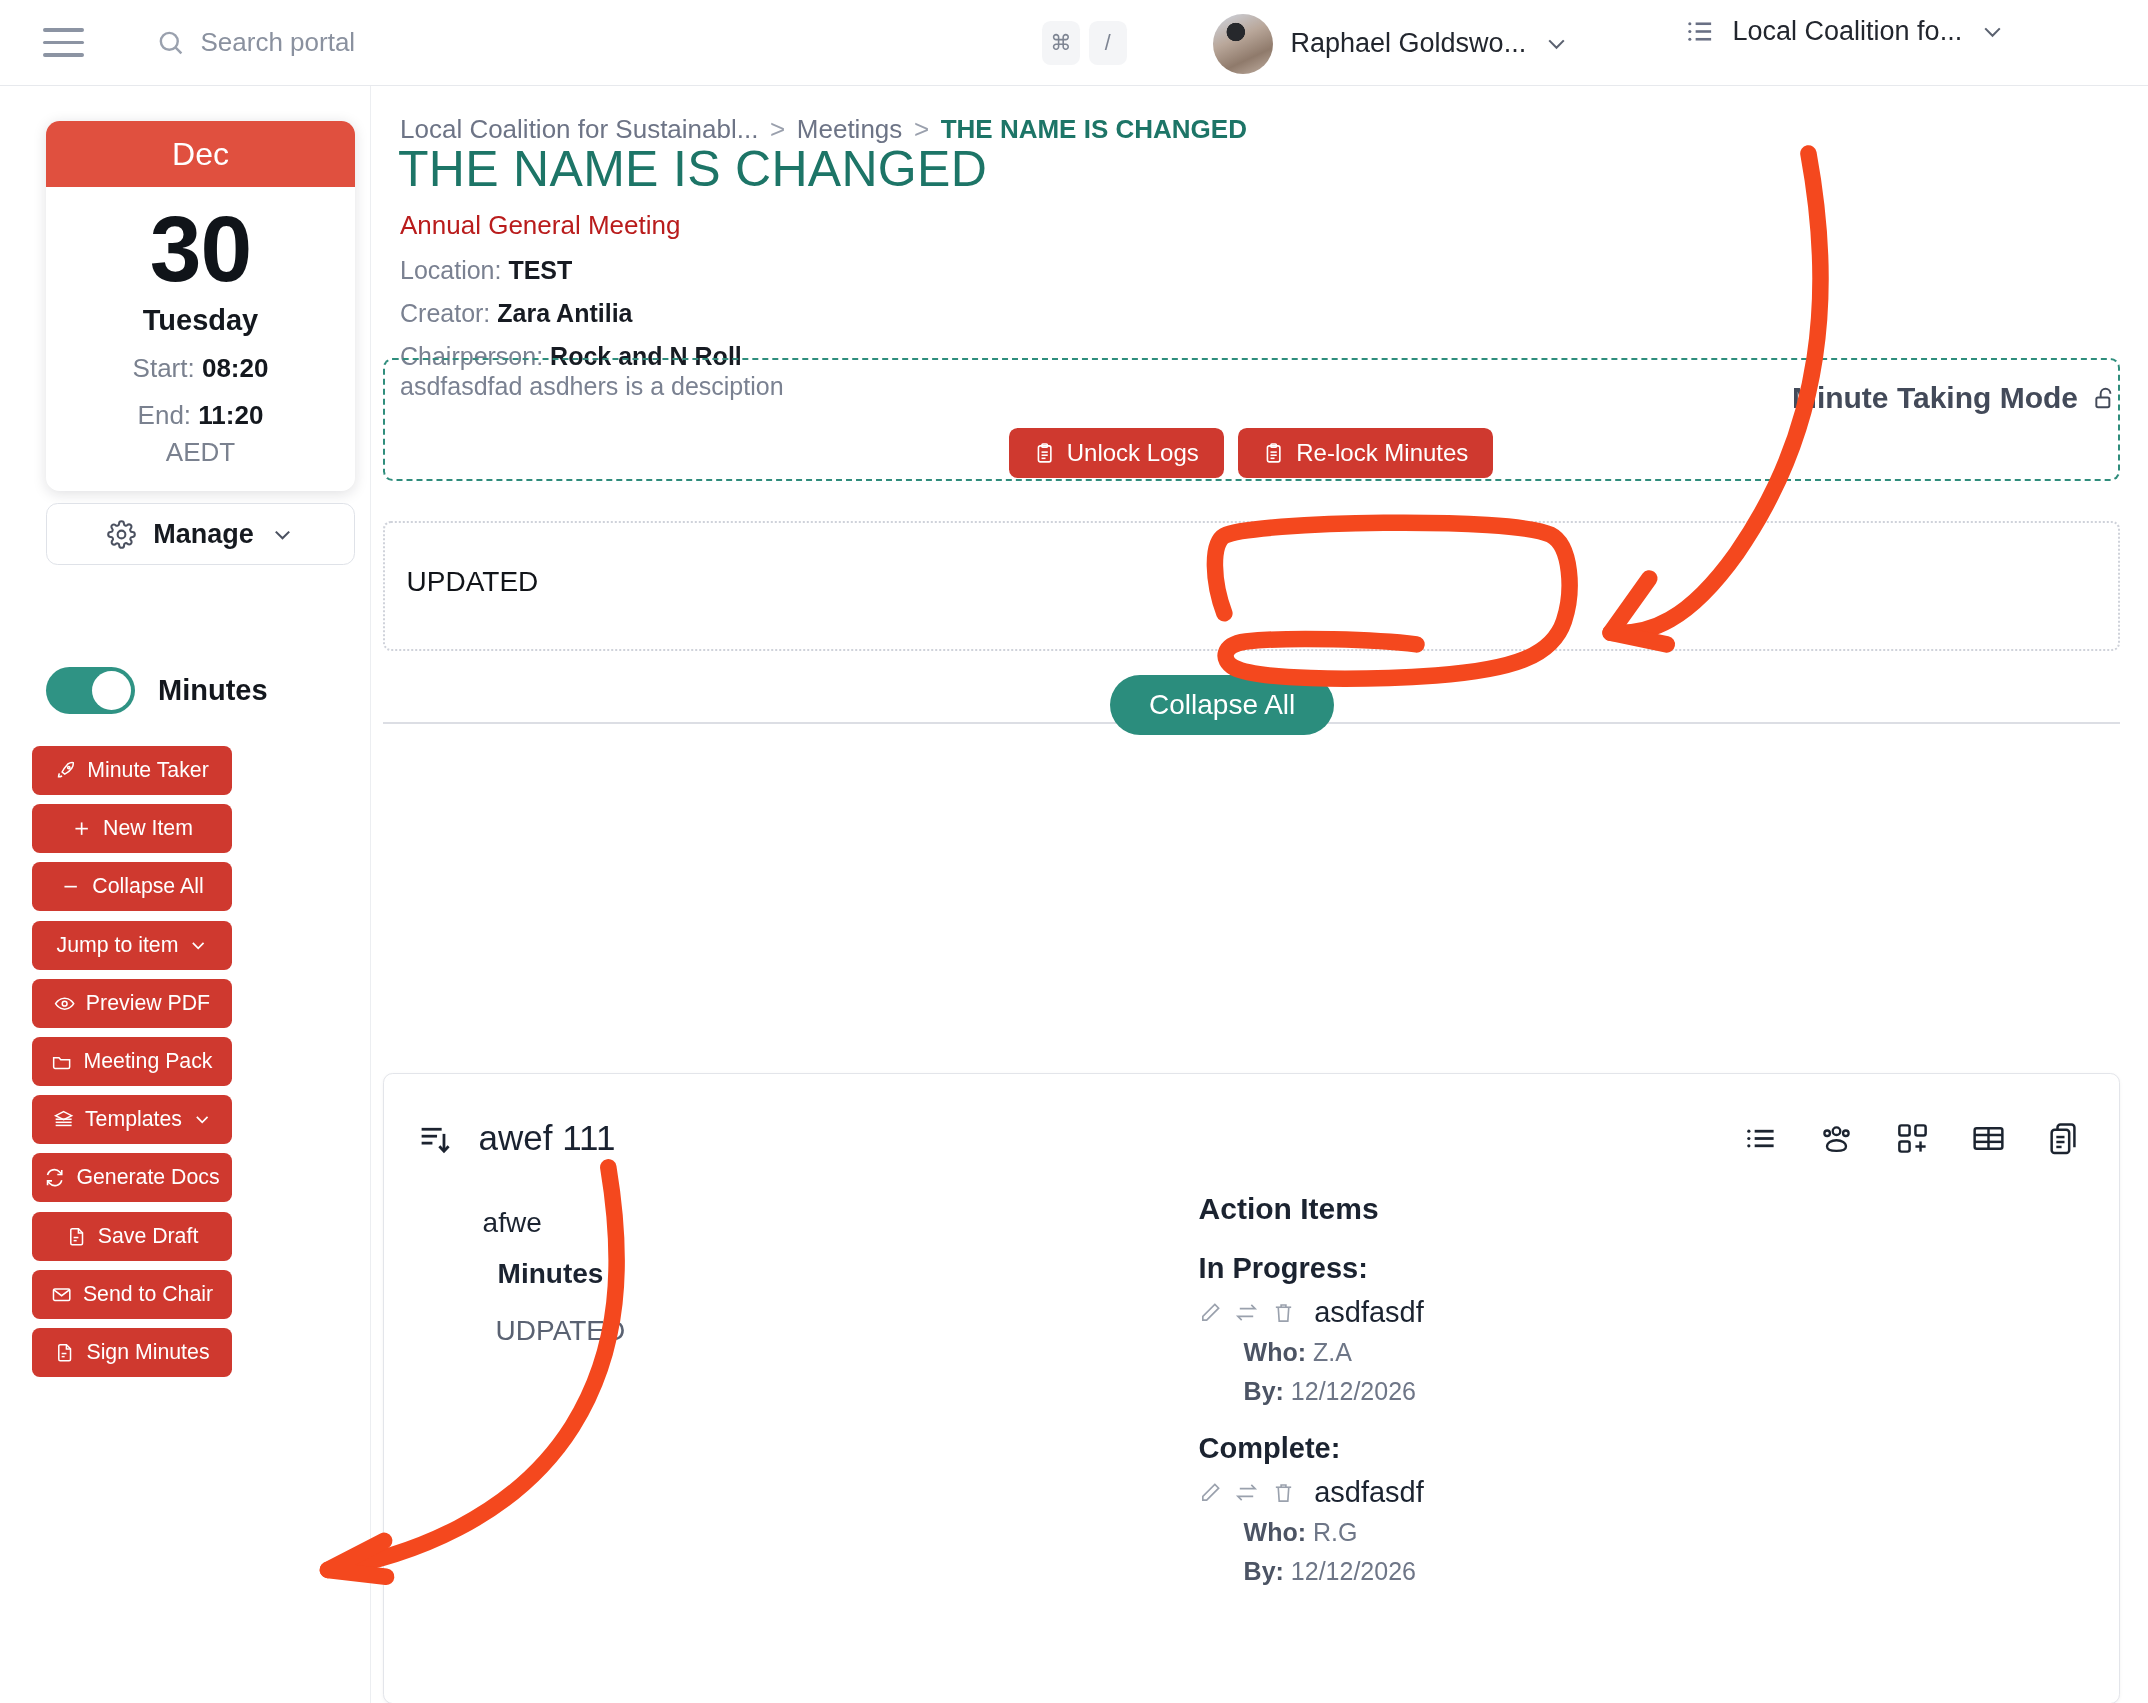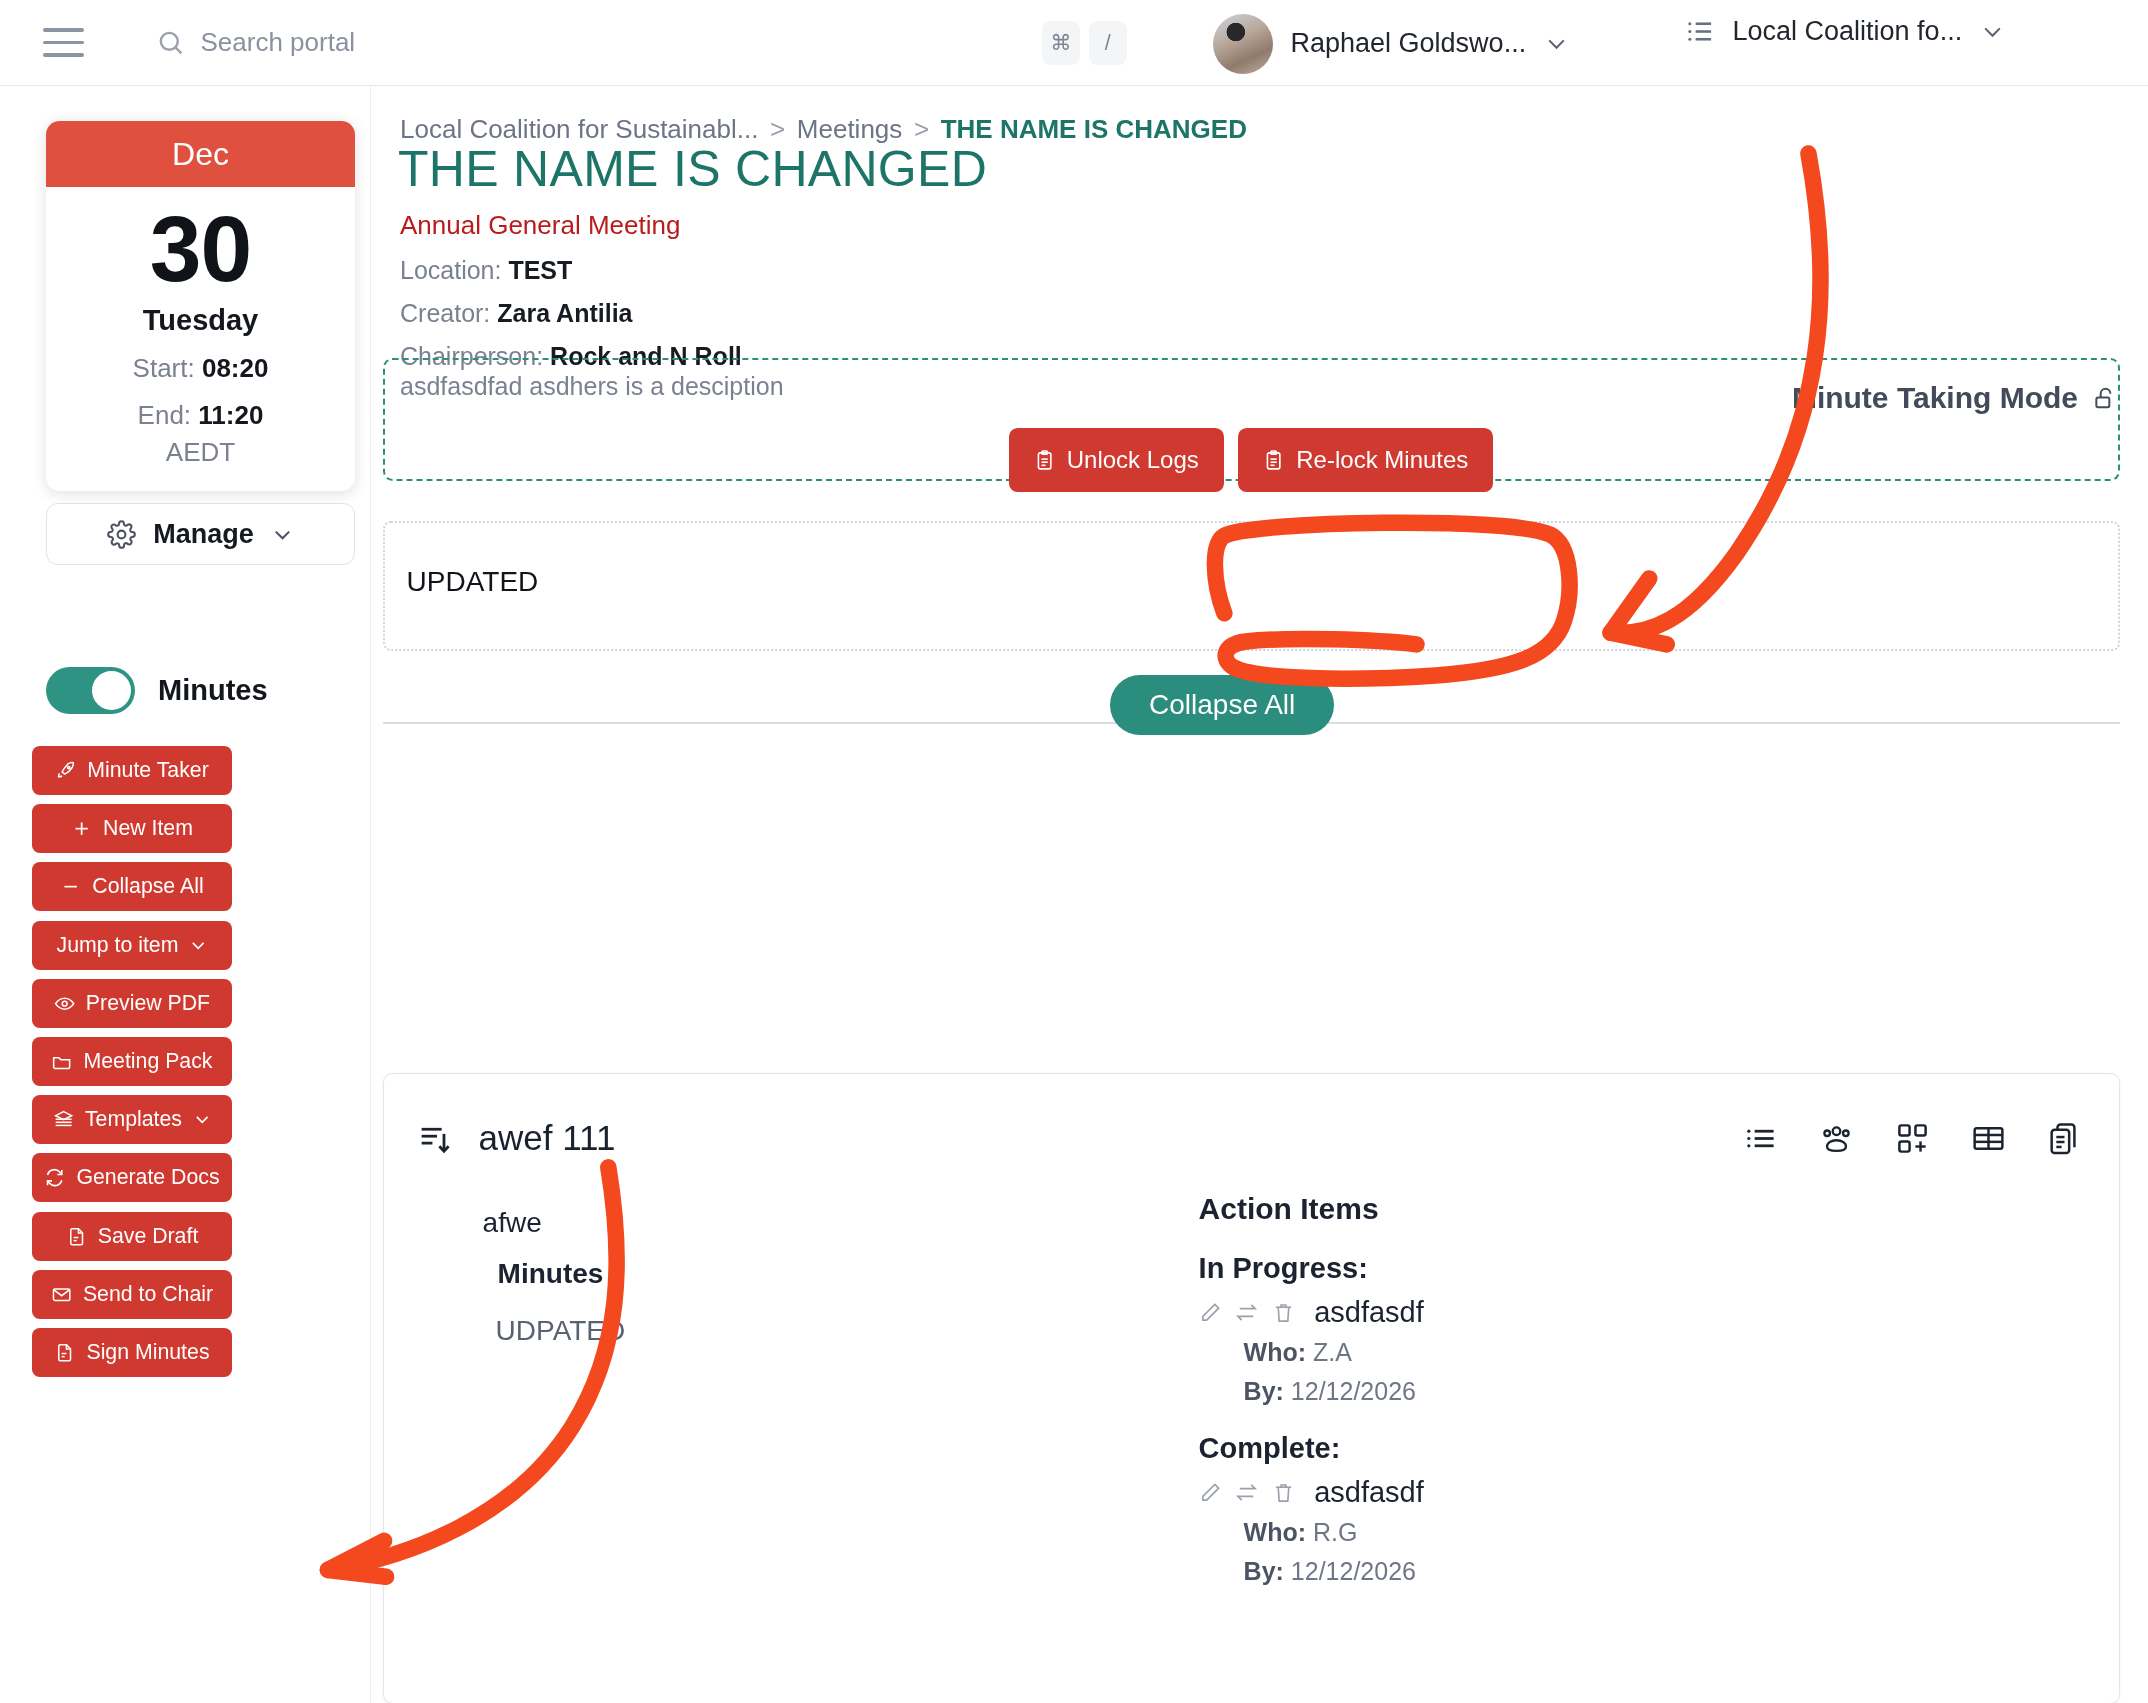--- a/index.html
+++ b/index.html
@@ -147,21 +147,21 @@
     position: absolute; top: 21.3px; width: 100%;
     text-align: center; font-size: 30px; font-weight: 700; color: #434a59;
     display: flex; align-items: center; justify-content: flex-end; gap: 13.6px;
   }
   .mtm-title .lock { width: 26px; height: 29px; color: #434a59; }
   .mtm-btns {
     position: absolute; top: 68px; width: 100%;
     display: flex; align-items: center; justify-content: center; gap: 14.6px;
   }
   .mtm-btn {
-    height: 64px; padding: 0 25px; background: #cf392f; border: none;
+    height: 50px; padding: 0 25px; background: #cf392f; border: none;
     border-radius: 8.7px; color: #fff; font-size: 24px;
     font-family: "Liberation Sans", sans-serif;
     display: flex; align-items: center; gap: 11.6px; cursor: pointer;
   }
   .mtm-btn .ic { width: 21.3px; height: 24px; }
 
   .updated-box {
     position: absolute; left: 11.6px; top: 435px; width: 1737px; height: 130px;
     border: 2.9px dotted #cfd2da; border-radius: 7.8px;
   }

